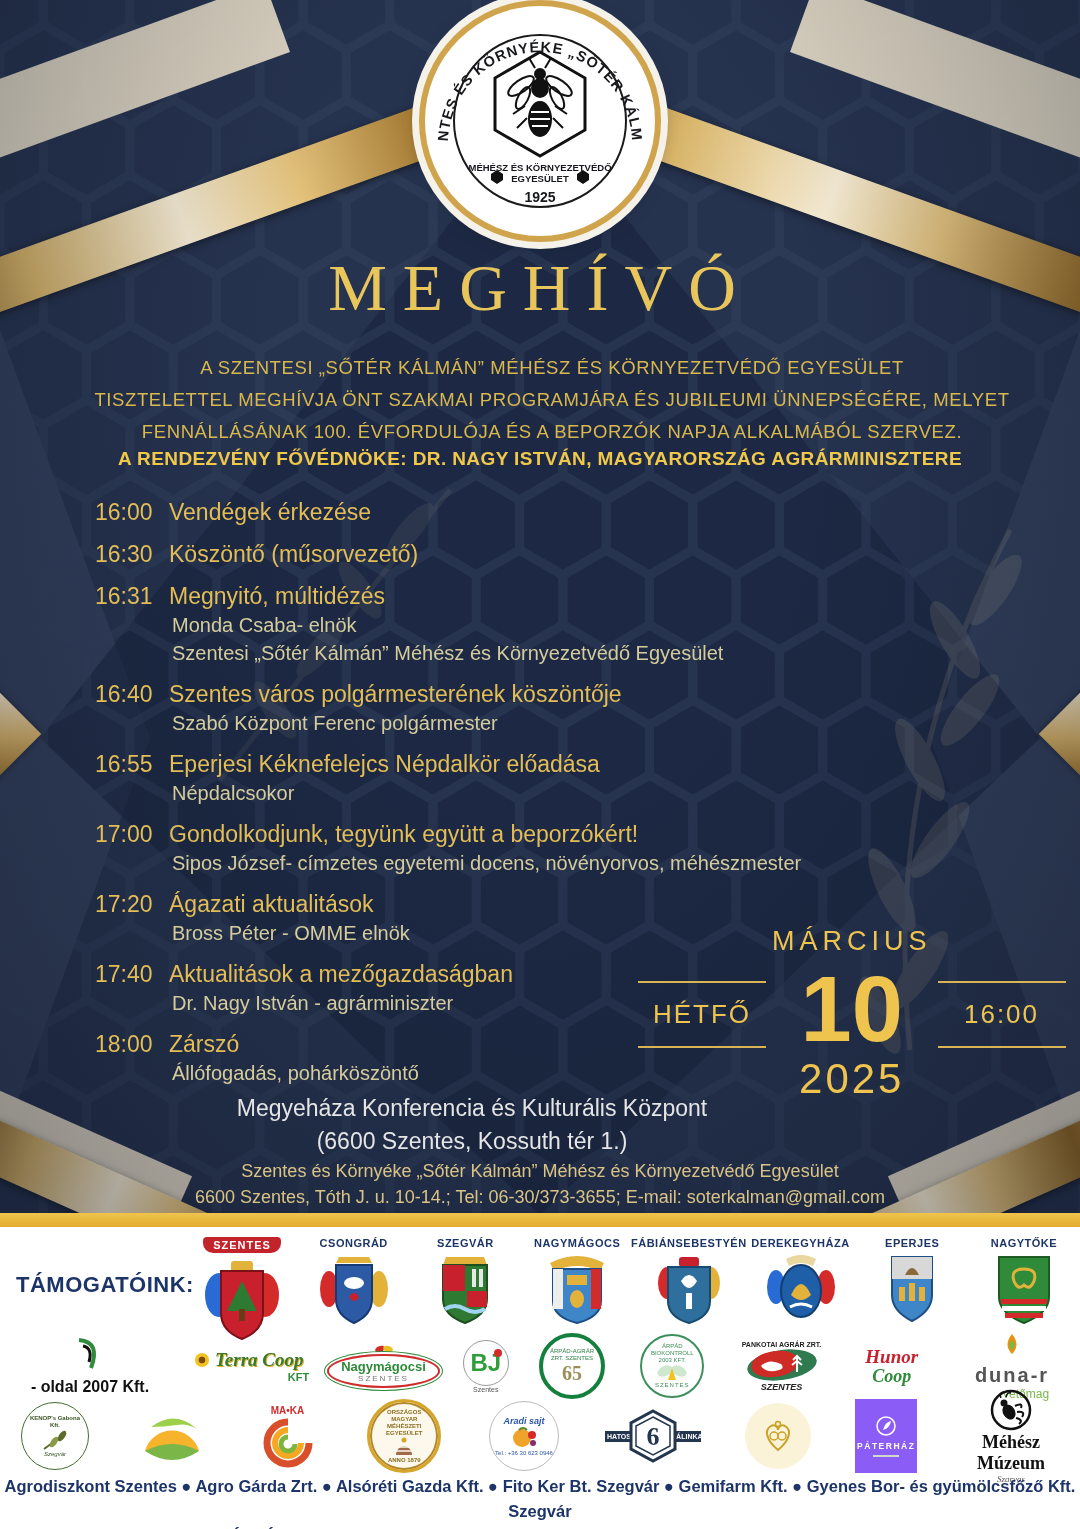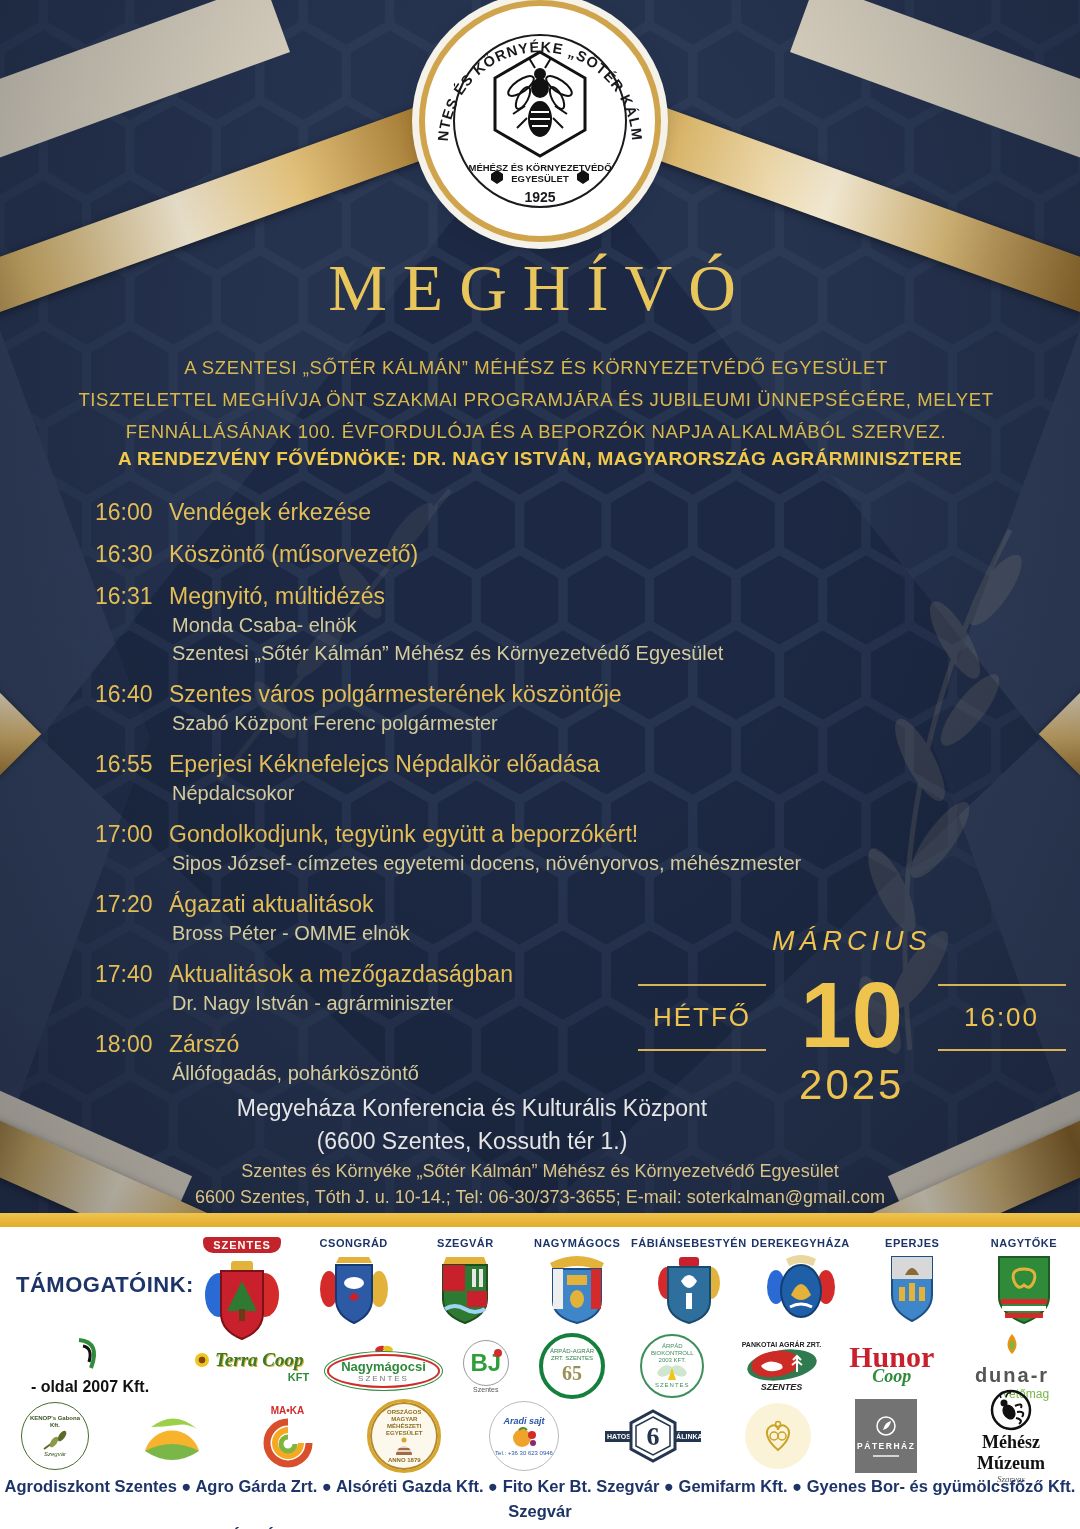--- a/index.html
+++ b/index.html
@@ -20,37 +20,37 @@
   .laurel{position:absolute;pointer-events:none;}
   
   #seal{position:absolute;left:425px;top:6px;width:230px;height:230px;border-radius:50%;background:#fff;
         box-shadow:0 0 0 6px #cfa44c, 0 0 0 13px #f5f2ea, 0 4px 20px rgba(0,0,0,.5);}
   #seal svg{display:block;}
   .seal-ring-text{font-family:"Liberation Sans",sans-serif;font-weight:bold;font-size:14.5px;letter-spacing:1px;fill:#17181c;}
   .seal-small{font-family:"Liberation Sans",sans-serif;font-weight:bold;fill:#17181c;}
   
   #title{position:absolute;left:0;top:250px;width:1080px;text-align:center;
          font-family:"Liberation Serif",serif;font-weight:400;font-size:66px;letter-spacing:16px;color:#e9c65c;}
-  #intro{position:absolute;left:36px;top:352px;width:1000px;text-align:center;
+  #intro{position:absolute;left:52px;top:352px;width:1000px;text-align:center;
          font-size:18.5px;line-height:32px;letter-spacing:.6px;color:#d9b84e;font-weight:500;}
   #patron{position:absolute;left:20px;top:448px;width:1040px;text-align:center;
           font-size:19px;font-weight:bold;letter-spacing:.4px;color:#f0c84a;}
   
   #schedule{position:absolute;left:95px;top:497px;width:880px;color:#e3bd55;}
   .sch-item{display:flex;margin-bottom:12px;}
   .sch-time{flex:none;width:74px;font-size:23px;line-height:30px;color:#e3bd55;}
   .sch-body{flex:1;}
   .sch-title{font-size:23px;line-height:30px;color:#e3bd55;}
   .sch-sub{font-size:20px;line-height:28px;color:#d5cc9d;padding-left:3px;}
   
   #date-block{position:absolute;left:638px;top:926px;width:420px;display:flex;align-items:center;color:#eec44f;}
   .date-side{flex:none;width:128px;text-align:center;font-size:26px;letter-spacing:2px;
              border-top:2px solid #d9b454;border-bottom:2px solid #d9b454;padding:16px 0;}
   .date-mid{flex:1;text-align:center;padding:0 6px;}
-  .date-month{font-size:27px;letter-spacing:5px;margin-bottom:16px;font-style:italic;}
+  .date-month{font-size:27px;letter-spacing:5px;margin-bottom:10px;}
   .date-day{font-size:92px;font-weight:bold;line-height:84px;color:#eec44f;}
   .date-year{font-size:42px;letter-spacing:3px;margin-top:4px;}
   
   #venue{position:absolute;left:0;top:1092px;width:944px;text-align:center;color:#e5e5e5;}
   .venue-name{font-size:23px;line-height:33px;}
   .venue-addr{font-size:23px;line-height:33px;}
   #contactblk{position:absolute;left:0;top:1158px;width:1080px;text-align:center;color:#d9c386;}
   .contact-org{font-size:18px;line-height:26px;}
   .contact-det{font-size:18px;line-height:26px;}
   
@@ -724,21 +724,21 @@
       <span style="font-size:7px;font-weight:bold;color:#222">PANKOTAI AGRÁR ZRT.</span>
       <svg width="74" height="34" viewBox="0 0 74 34">
         <ellipse cx="37" cy="17" rx="35" ry="15" fill="#2f7a4f" transform="rotate(-8 37 17)"></ellipse>
         <ellipse cx="30" cy="16" rx="24" ry="13" fill="#cf2b26" transform="rotate(-8 30 16)"></ellipse>
         <path d="M16,18 q8,-8 20,-2 q4,4 -2,6 q-12,4 -18,-4" fill="#fff"></path>
         <path d="M52,8 v16 M48,12 l4,-4 4,4 M47,17 l5,-4 5,4" stroke="#fff" stroke-width="2" fill="none"></path>
       </svg>
       <span style="font-size:9px;font-weight:bold;font-style:italic;color:#222">SZENTES</span>
     </div>
     <div class="logo" style="width:86px">
-      <span style="font-family:'Liberation Serif',serif;font-weight:bold;font-size:30px;color:#c8202c;line-height:20px">Hunor</span>
+      <span style="font-family:'Liberation Serif',serif;font-style:italic;font-weight:bold;font-size:19px;color:#c8202c;line-height:20px">Hunor</span>
       <span style="font-family:'Liberation Serif',serif;font-style:italic;font-weight:bold;font-size:18px;color:#2f8a3a;line-height:18px">Coop</span>
     </div>
     <div class="logo lrow" style="width:116px">
       <svg width="20" height="26" viewBox="0 0 20 26">
         <path d="M10,2 q9,11 0,20 q-9,-9 0,-20" fill="#e8920f"></path>
         <path d="M10,8 q5,5 0,10 q-5,-5 0,-10" fill="#7ab648"></path>
       </svg>
       <div style="display:flex;flex-direction:column;align-items:flex-end">
         <span style="font-size:20px;font-weight:bold;letter-spacing:2px;color:#555">duna-r</span>
         <span style="font-size:12px;color:#7ab648">vetőmag</span>
@@ -812,21 +812,21 @@
       <div class="circ" style="width:66px;height:66px;background:#faf3d8">
         <svg width="36" height="36" viewBox="0 0 36 36">
           <path d="M18,32 C6,22 4,12 11,8 C15,6 18,9 18,12 C18,9 21,6 25,8 C32,12 30,22 18,32 z" fill="none" stroke="#c9a227" stroke-width="2"></path>
           <circle cx="14" cy="18" r="4" fill="none" stroke="#c9a227" stroke-width="1.5"></circle>
           <circle cx="22" cy="18" r="4" fill="none" stroke="#c9a227" stroke-width="1.5"></circle>
           <circle cx="18" cy="6" r="2.5" fill="none" stroke="#c9a227" stroke-width="1.5"></circle>
         </svg>
       </div>
     </div>
     <div class="logo" style="width:72px">
-      <div style="width:62px;height:74px;background:#737373;display:flex;flex-direction:column;align-items:center;justify-content:center;gap:4px">
+      <div style="width:62px;height:74px;background:#8b5cf6;display:flex;flex-direction:column;align-items:center;justify-content:center;gap:4px">
         <svg width="22" height="22" viewBox="0 0 22 22">
           <circle cx="11" cy="11" r="9" fill="none" stroke="#fff" stroke-width="1.5"></circle>
           <path d="M8,15 q2,-8 8,-9 q-1,7 -8,9" fill="#fff"></path>
         </svg>
         <span style="font-size:8.5px;letter-spacing:1.5px;color:#fff;font-weight:bold">PÁTERHÁZ</span>
         <span style="width:26px;height:2px;background:#cfd8cc"></span>
       </div>
     </div>
     <div class="logo" style="width:110px">
       <svg width="44" height="44" viewBox="0 0 44 44">

